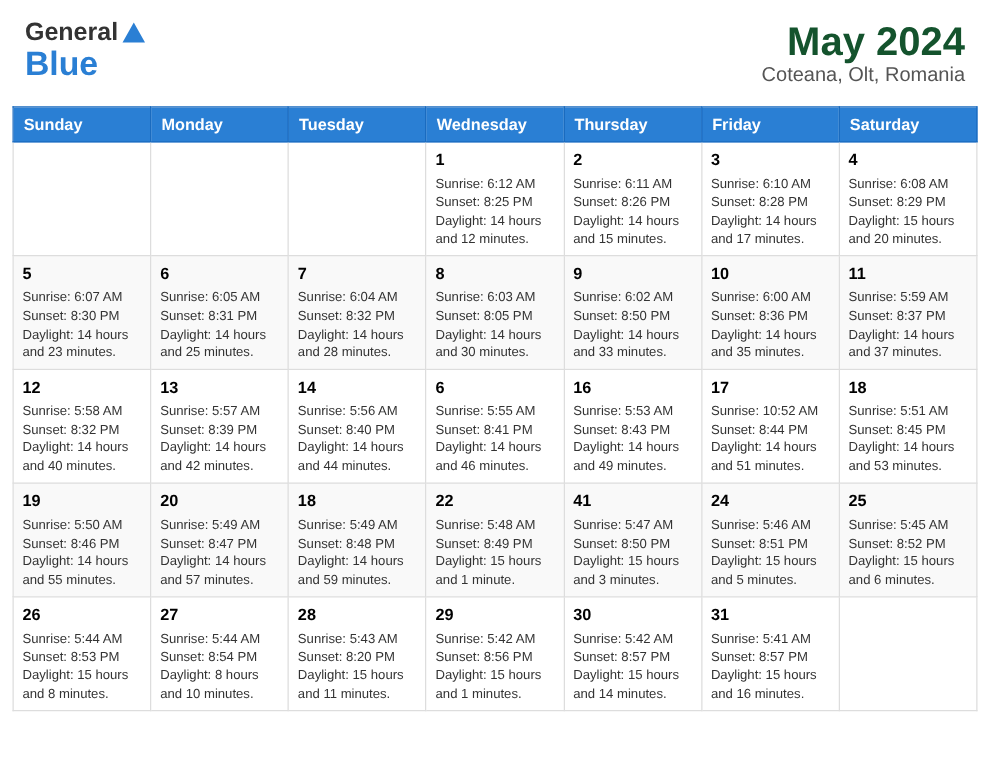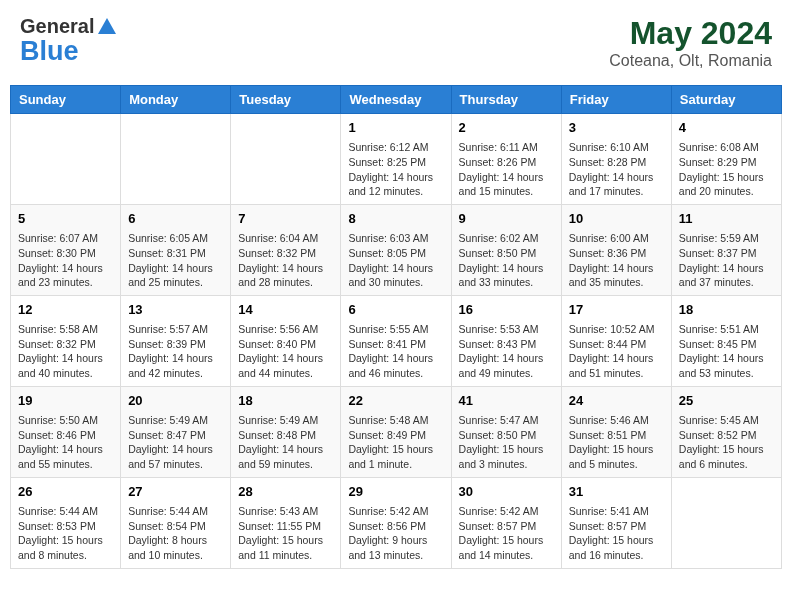--- a/index.html
+++ b/index.html
@@ -277,28 +277,28 @@
         </td>
         <td>
           <span class="day-number">27</span>
           <div class="day-info">Sunrise: 5:44 AM</div>
           <div class="day-info">Sunset: 8:54 PM</div>
           <div class="day-info">Daylight: 8 hours and 10 minutes.</div>
         </td>
         <td>
           <span class="day-number">28</span>
           <div class="day-info">Sunrise: 5:43 AM</div>
-          <div class="day-info">Sunset: 11:55 PM</div>
+          <div class="day-info">Sunset: 8:20 PM</div>
           <div class="day-info">Daylight: 15 hours and 11 minutes.</div>
         </td>
         <td>
           <span class="day-number">29</span>
           <div class="day-info">Sunrise: 5:42 AM</div>
           <div class="day-info">Sunset: 8:56 PM</div>
-          <div class="day-info">Daylight: 9 hours and 13 minutes.</div>
+          <div class="day-info">Daylight: 15 hours and 1 minutes.</div>
         </td>
         <td>
           <span class="day-number">30</span>
           <div class="day-info">Sunrise: 5:42 AM</div>
           <div class="day-info">Sunset: 8:57 PM</div>
           <div class="day-info">Daylight: 15 hours and 14 minutes.</div>
         </td>
         <td>
           <span class="day-number">31</span>
           <div class="day-info">Sunrise: 5:41 AM</div>

